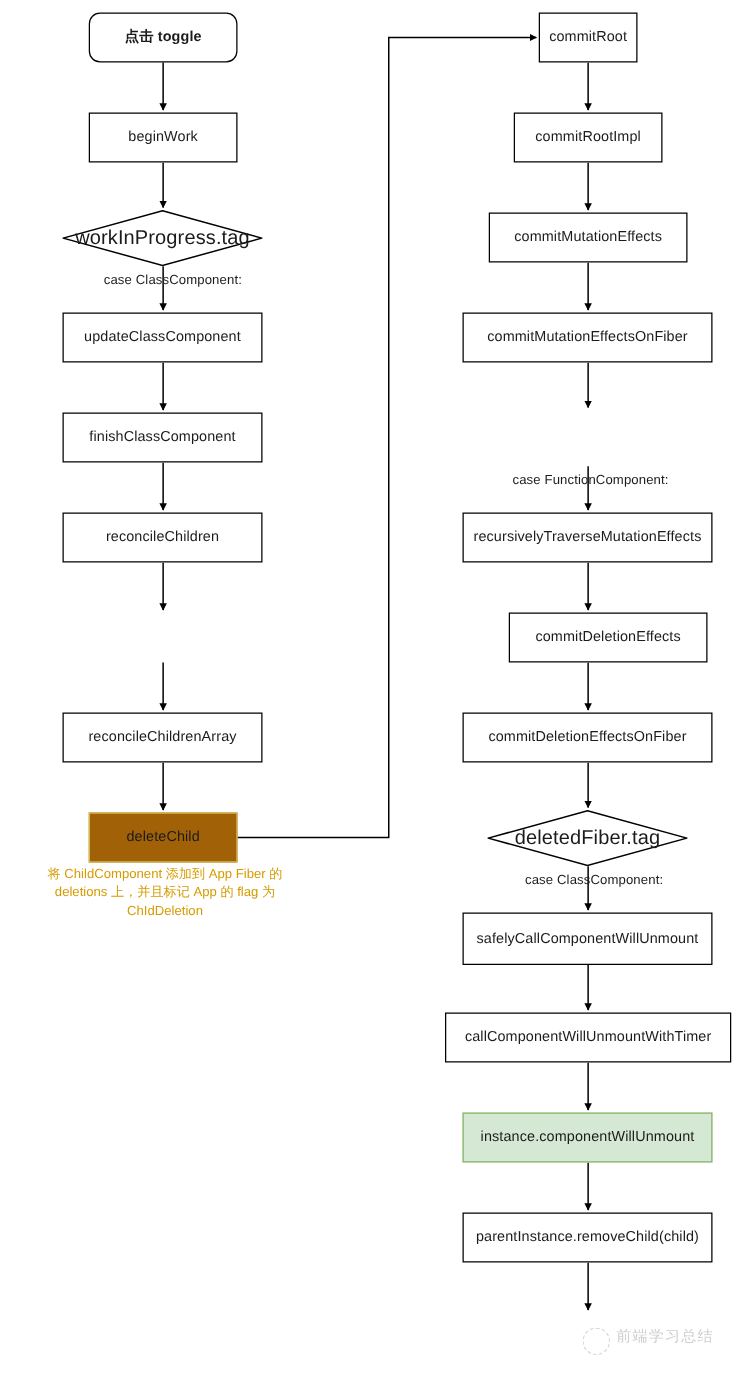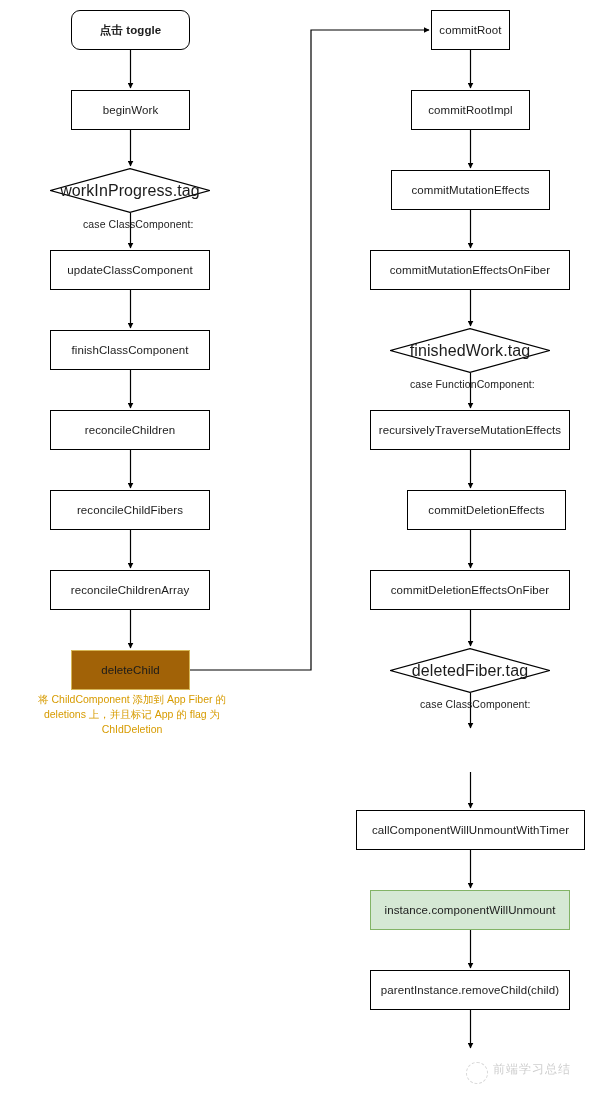--- a/index.html
+++ b/index.html
@@ -170,23 +170,20 @@
   </div>
 
   <div class="node" style="left:50px; top:330px; width:160px; height:40px;">
     <span>finishClassComponent</span>
   </div>
 
   <div class="node" style="left:50px; top:410px; width:160px; height:40px;">
     <span>reconcileChildren</span>
   </div>
 
-  <div class="node" style="left:50px; top:490px; width:160px; height:40px;">
-    <span>reconcileChildFibers</span>
-  </div>
 
   <div class="node" style="left:50px; top:570px; width:160px; height:40px;">
     <span>reconcileChildrenArray</span>
   </div>
 
   <div class="node hl-yellow" style="left:71px; top:650px; width:119px; height:40px;">
     <span>deleteChild</span>
   </div>
 
   <div class="annotation" style="left:12px; top:692px; width:240px;">
@@ -204,28 +201,20 @@
   </div>
 
   <div class="node" style="left:391px; top:170px; width:159px; height:40px;">
     <span>commitMutationEffects</span>
   </div>
 
   <div class="node" style="left:370px; top:250px; width:200px; height:40px;">
     <span>commitMutationEffectsOnFiber</span>
   </div>
 
-  <div class="diamond" style="left:390px; top:328px; width:160px; height:45px;">
-    <svg class="dshape" viewBox="0 0 160 45" preserveAspectRatio="none">
-      <polygon points="80,0.6 159.4,22.5 80,44.4 0.6,22.5" fill="#ffffff" stroke="#000000" stroke-width="1.2"></polygon>
-    </svg>
-    <div class="dlabel">
-      <span>finishedWork.tag</span>
-    </div>
-  </div>
 
   <div class="edge-label" style="left:398px; top:378px;">
     <span>case FunctionComponent:</span>
   </div>
 
   <div class="node" style="left:370px; top:410px; width:200px; height:40px;">
     <span>recursivelyTraverseMutationEffects</span>
   </div>
 
   <div class="node" style="left:391px; top:490px; width:159px; height:40px;margin-left:16px;">
@@ -242,20 +231,23 @@
     </svg>
     <div class="dlabel">
       <span>deletedFiber.tag</span>
     </div>
   </div>
 
   <div class="edge-label" style="left:408px; top:698px;">
     <span>case ClassComponent:</span>
   </div>
 
+  <div class="node" style="left:370px; top:730px; width:200px; height:42px;">
+    <span>safelyCallComponentWillUnmount</span>
+  </div>
 
   <div class="node" style="left:356px; top:810px; width:229px; height:40px;">
     <span>callComponentWillUnmountWithTimer</span>
   </div>
 
   <div class="node" style="left:370px; top:970px; width:200px; height:40px;">
     <span>parentInstance.removeChild(child)</span>
   </div>
 
   <div class="node hl-green" style="left:370px; top:890px; width:200px; height:40px;">

